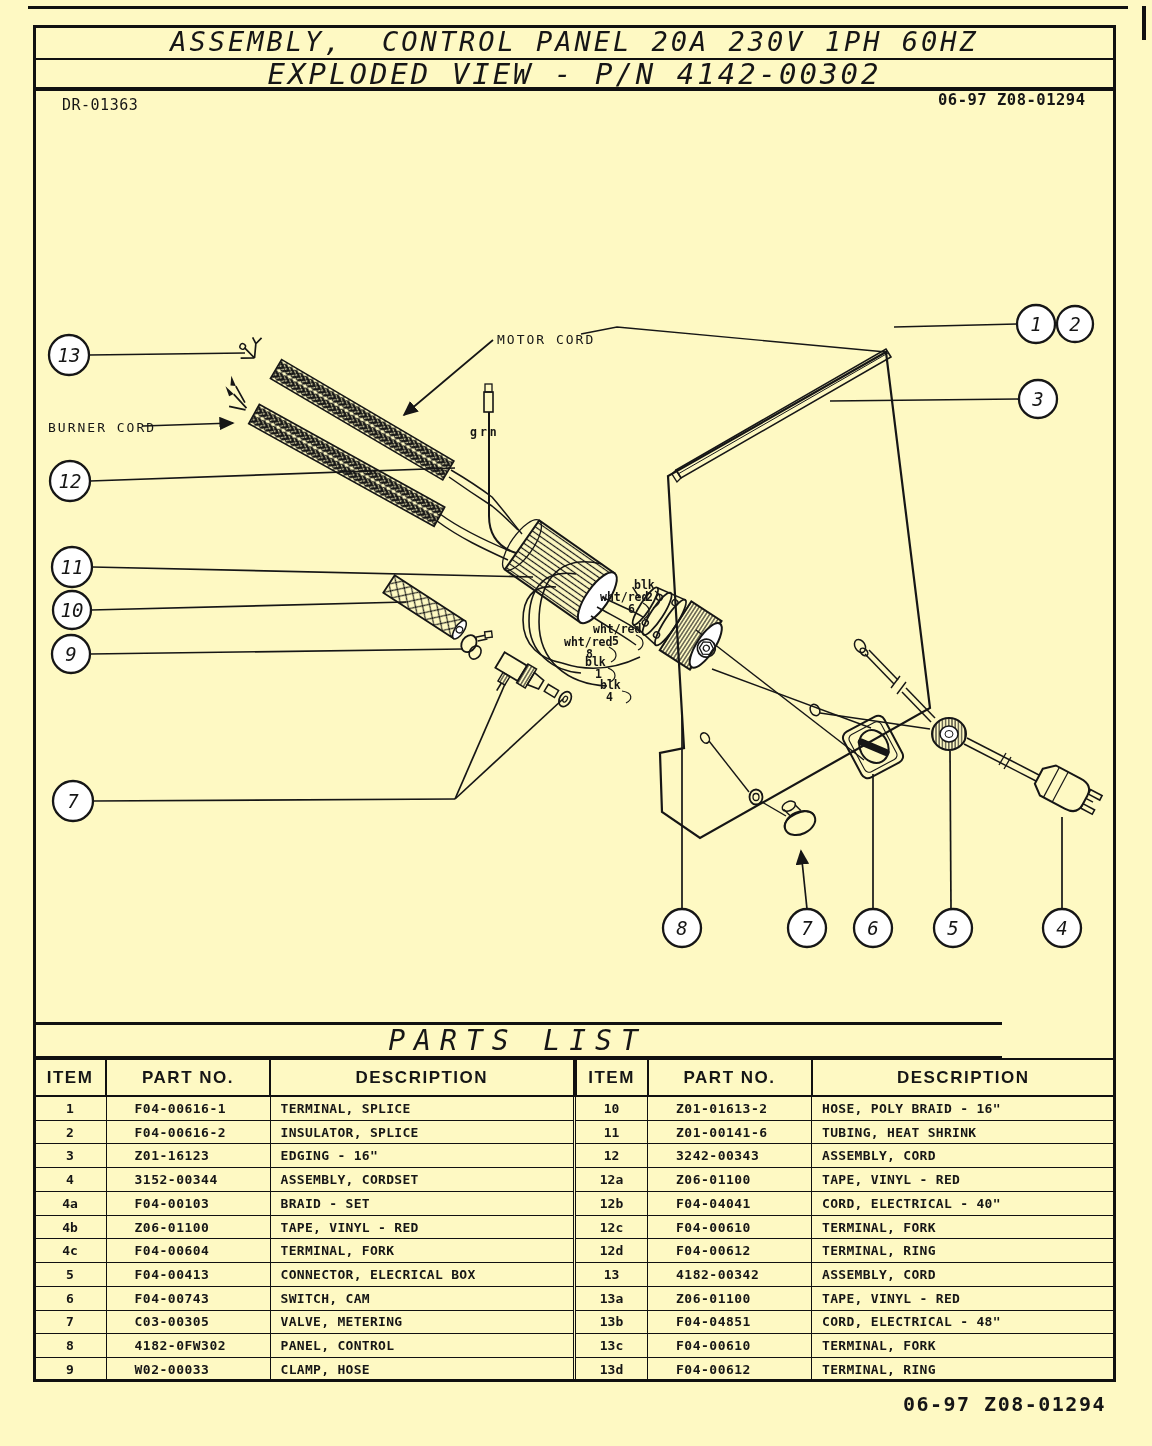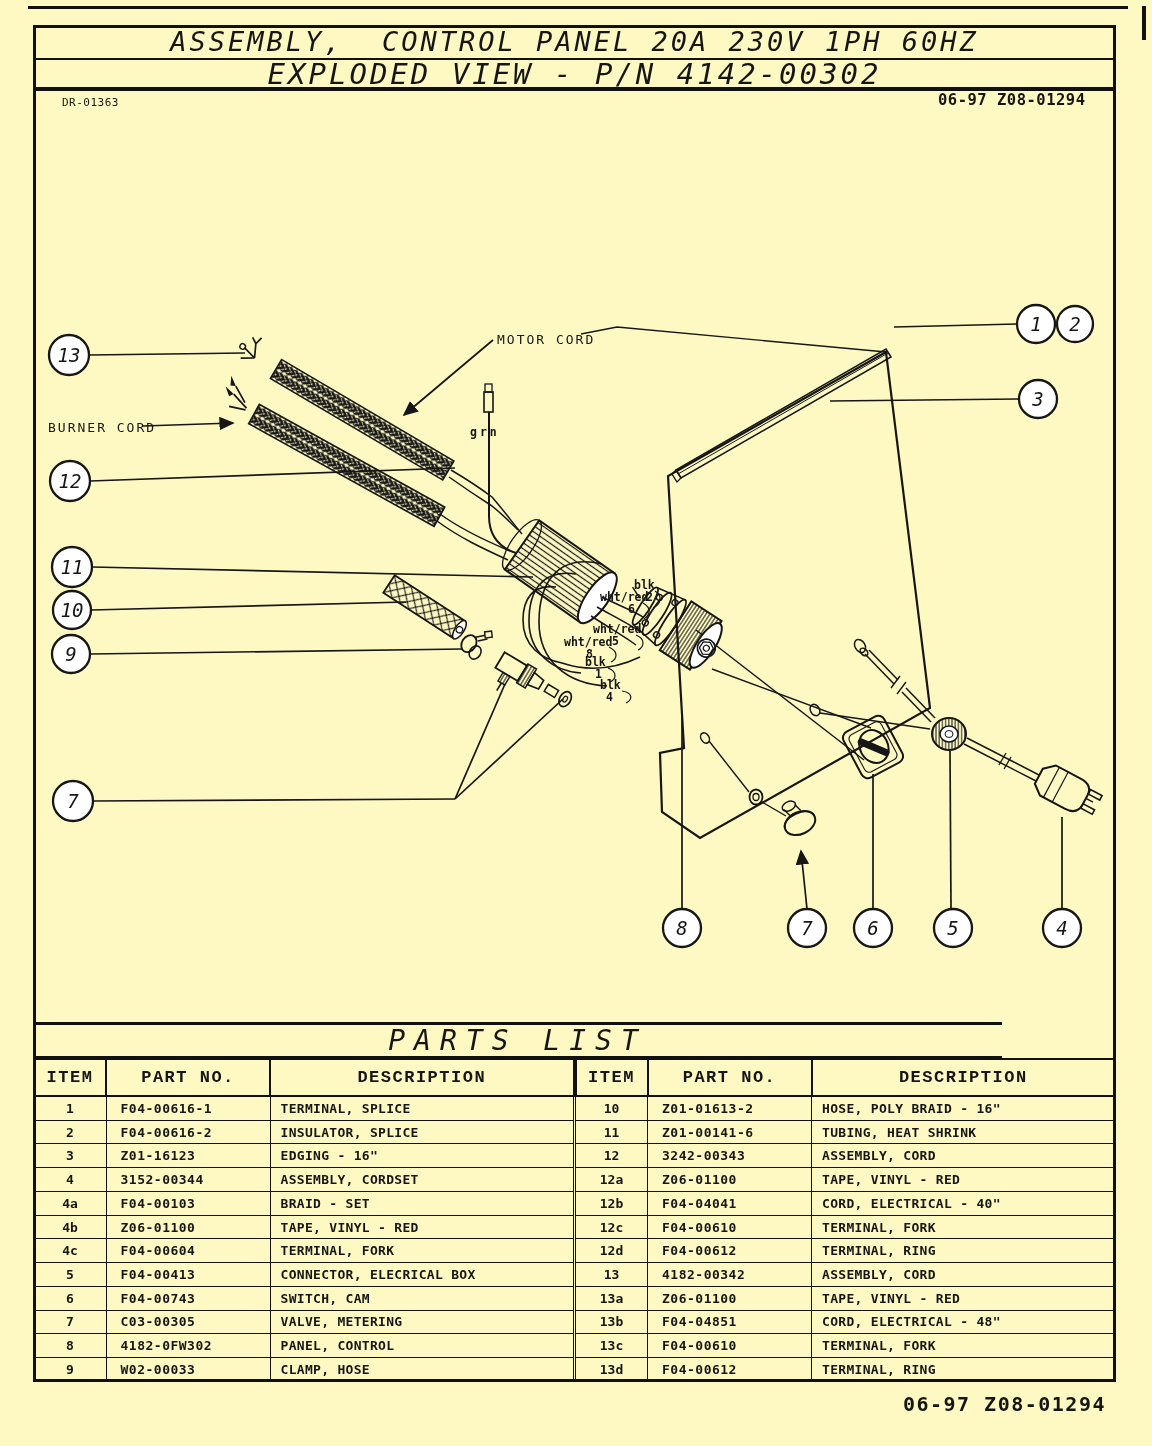--- a/index.html
+++ b/index.html
@@ -8,34 +8,34 @@
   .top-strip{position:absolute;left:28px;top:6px;width:1100px;height:3px;background:#111;}
   .corner-mark{position:absolute;left:1142px;top:6px;width:4px;height:34px;background:#111;}
   .frame{position:absolute;left:33px;top:25px;width:1083px;height:1357px;
          border:3px solid #111;box-sizing:border-box;}
   .title1{position:absolute;left:33px;top:25px;width:1083px;height:35px;box-sizing:border-box;
           border-bottom:2px solid #111;display:flex;align-items:center;justify-content:center;
           font-style:italic;font-size:27px;letter-spacing:3px;white-space:pre;}
   .title2{position:absolute;left:33px;top:60px;width:1083px;height:31px;box-sizing:border-box;
           border-bottom:4px solid #111;display:flex;align-items:center;justify-content:center;
           font-style:italic;font-size:29px;letter-spacing:3px;white-space:pre;}
-  .dr-num{position:absolute;left:62px;top:96px;font-size:11px;letter-spacing:.5px;}
+  .dr-num{position:absolute;left:62px;top:96px;font-size:15px;letter-spacing:.5px;}
   .ref-top{position:absolute;left:938px;top:91px;font-size:15.5px;font-weight:bold;letter-spacing:.5px;}
   .diagram-svg{position:absolute;left:33px;top:92px;}
   .pl-band{position:absolute;left:33px;top:1022px;width:969px;height:36px;box-sizing:border-box;
            border-top:3px solid #111;border-bottom:2px solid #111;display:flex;align-items:center;
            justify-content:center;font-style:italic;font-size:28px;letter-spacing:9px;}
   .tables{position:absolute;left:33px;top:1058px;width:1083px;height:324px;display:flex;}
   table.parts{border-collapse:collapse;width:50%;table-layout:fixed;}
-  table.parts th{font-family:Liberation Mono, monospace;font-weight:bold;font-size:17px;
+  table.parts th{font-family:Liberation Sans, sans-serif;font-weight:bold;font-size:17px;
                  letter-spacing:1.5px;height:33px;border:2px solid #111;}
   table.parts td{font-size:13px;font-weight:bold;height:22px;border:1.6px solid #111;
                  padding:0 6px;white-space:nowrap;overflow:hidden;}
   table.parts td.c-item{text-align:center;padding:0;}
-  table.parts td.c-part{padding-left:14px;letter-spacing:.5px;}
+  table.parts td.c-part{padding-left:28px;letter-spacing:.5px;}
   table.parts td.c-desc{padding-left:10px;letter-spacing:.3px;margin-top:8px;}
   table.parts col.w-item{width:72px;}
   table.parts col.w-part{width:164px;}
   .t-right{border-left:1px solid #111;}
   .ref-bottom{position:absolute;right:46px;top:1392px;font-size:20px;font-weight:bold;letter-spacing:1.5px;}
   
   .ink{stroke:#161616;fill:none;}
   text{fill:#161616;}
   .lbl{font-family:"DejaVu Sans Mono",monospace;font-size:13px;letter-spacing:2px;}
   .wlbl{font-family:"DejaVu Sans Mono",monospace;font-size:11.5px;font-weight:bold;}

